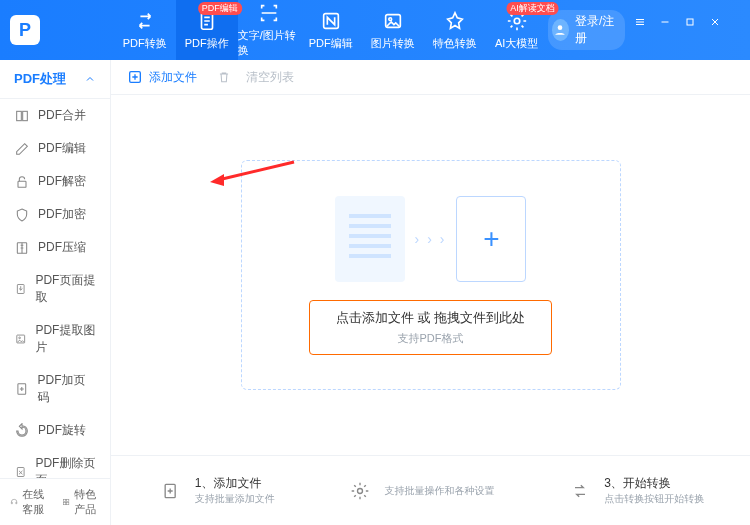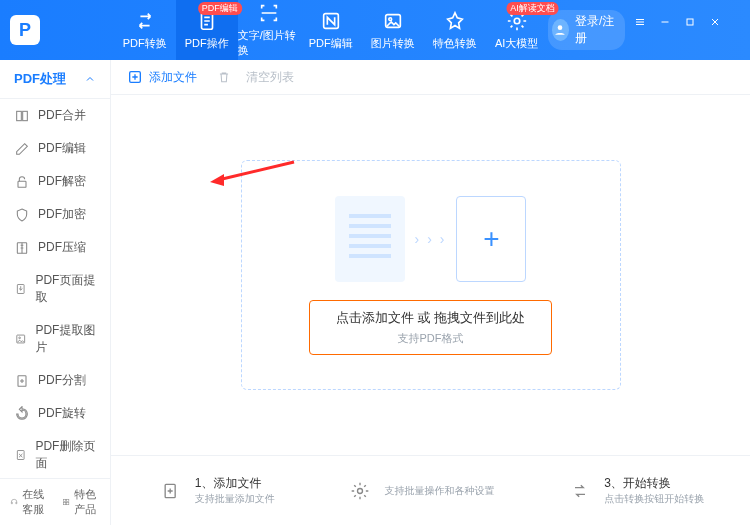--- a/index.html
+++ b/index.html
@@ -272,21 +272,21 @@
             <circle cx="10" cy="10" r="1.5"></circle>
             <path d="M6 18l4-4 3 3 2-2 3 3"></path>
           </svg>
         <span>PDF提取图片</span>
       </div>
       <div class="sb-item">
         <svg viewBox="0 0 24 24" fill="none" stroke="#888" stroke-width="1.6">
             <rect x="6" y="4" width="12" height="16" rx="1"></rect>
             <path d="M12 9v6M9 12h6"></path>
           </svg>
-        <span>PDF分割</span>
+        <span>PDF加页码</span>
       </div>
       <div class="sb-item">
         <svg viewBox="0 0 24 24" fill="none" stroke="#888" stroke-width="1.6">
             <path d="M4 12a8 8 0 108-8V1L8 5l4 4V6a6 6 0 11-6 6H4z"></path>
           </svg>
         <span>PDF旋转</span>
       </div>
       <div class="sb-item">
         <svg viewBox="0 0 24 24" fill="none" stroke="#888" stroke-width="1.6">
             <rect x="6" y="4" width="12" height="16" rx="1"></rect>

